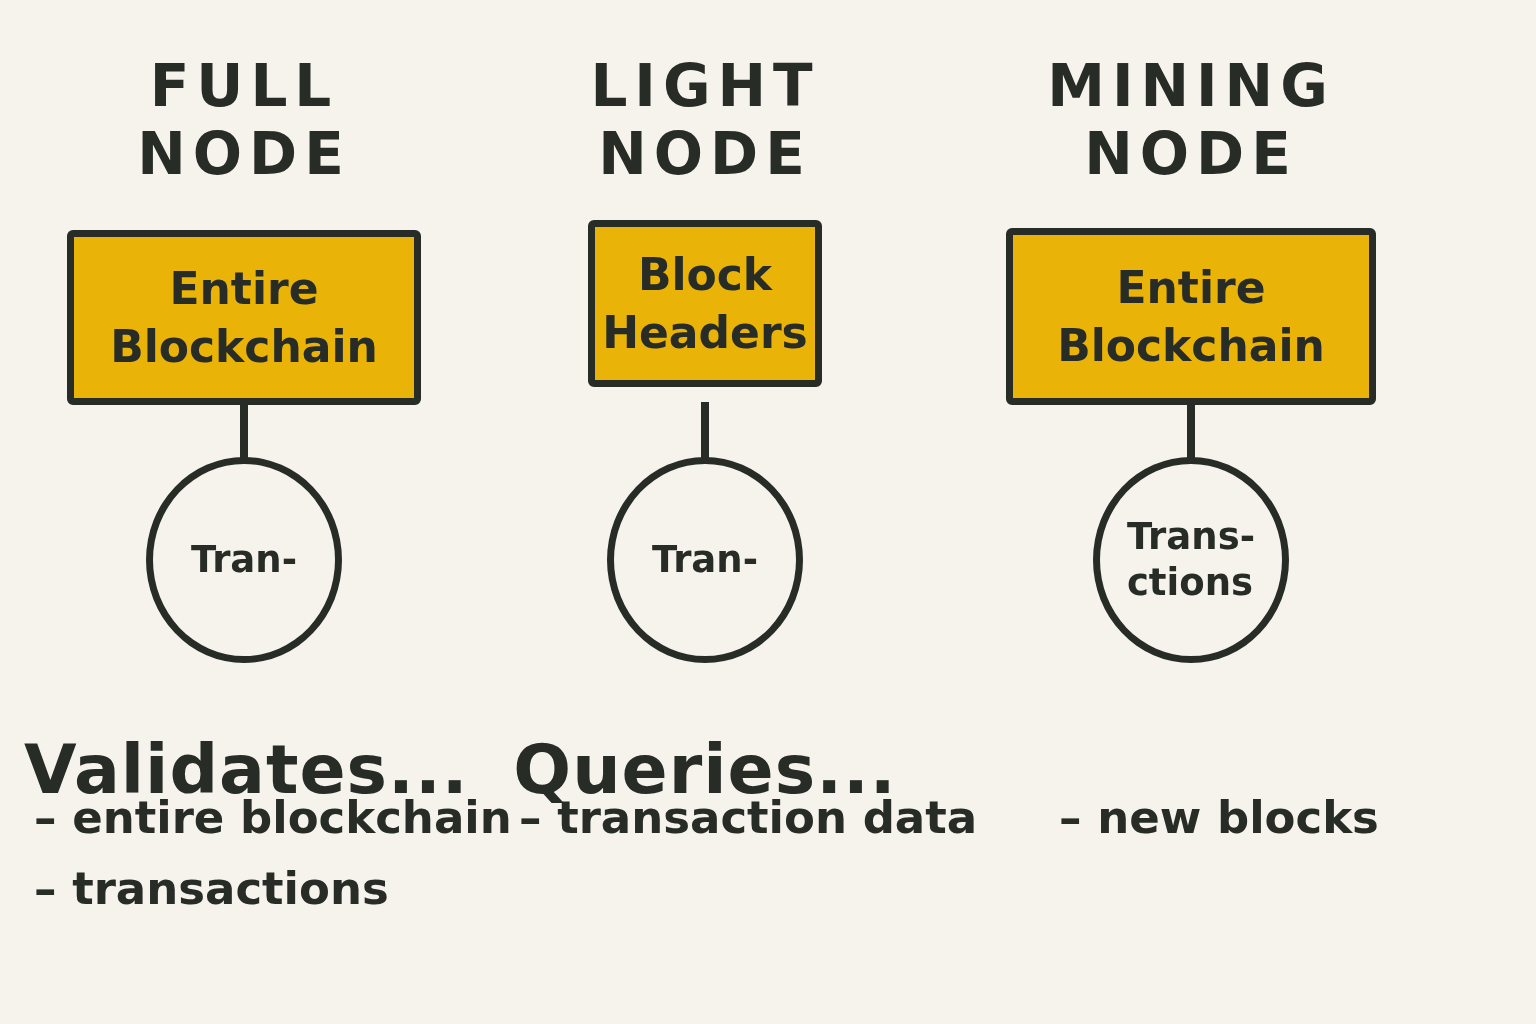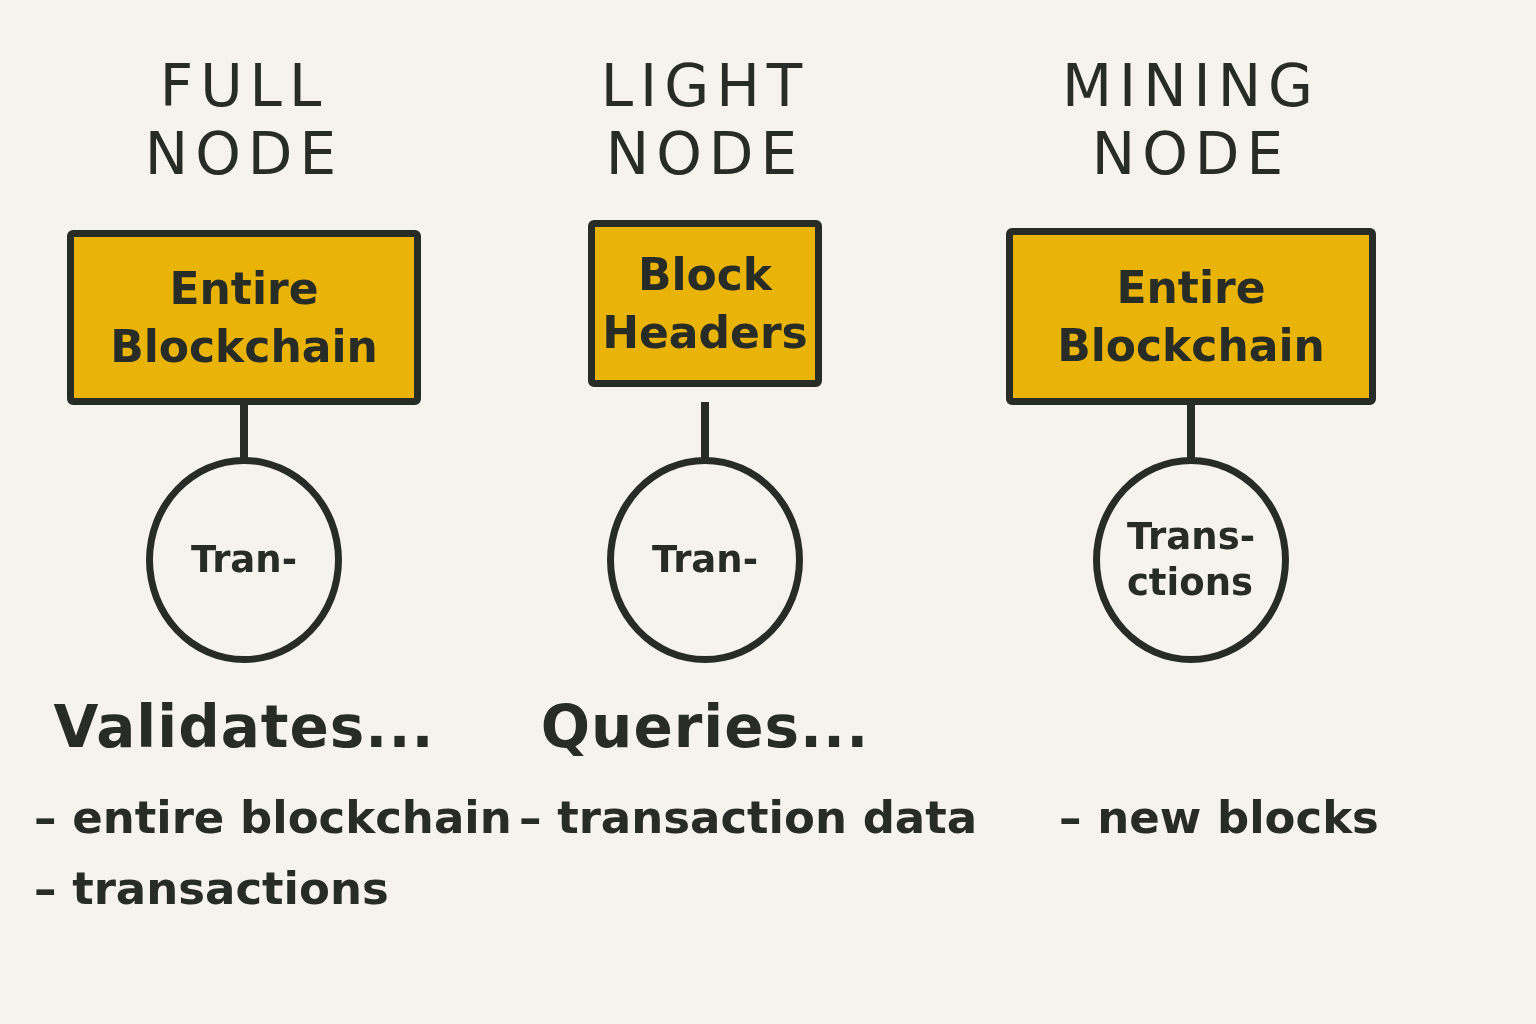--- a/index.html
+++ b/index.html
@@ -28,21 +28,21 @@
   .col-2 { left: 485px; width: 440px; }
   .col-3 { left: 971px; width: 440px; }
 
   .node-title {
     position: absolute;
     top: 52px;
     left: 0;
     width: 100%;
     text-align: center;
     font-size: 58px;
-    font-weight: 400;
+    font-weight: 700;
     letter-spacing: 7px;
     line-height: 1.18;
     white-space: nowrap;
   }
 
   .box {
     position: absolute;
     left: 50%;
     transform: translateX(-50%);
     border: 7px solid #282c26;
@@ -87,25 +87,25 @@
     justify-content: center;
     text-align: left;
     font-size: 37px;
     font-weight: 600;
     line-height: 1.25;
     box-sizing: border-box;
   }
 
   .action {
     position: absolute;
-    top: 693px;
+    top: 730px;
     left: 0;
     width: 100%;
     text-align: center;
-    font-size: 58px;
+    font-size: 68px;
     font-weight: 700;
     letter-spacing: 1px;
     white-space: nowrap;
   }
 
   .bullets {
     position: absolute;
     top: 782px;
     font-size: 45px;
     font-weight: 600;

